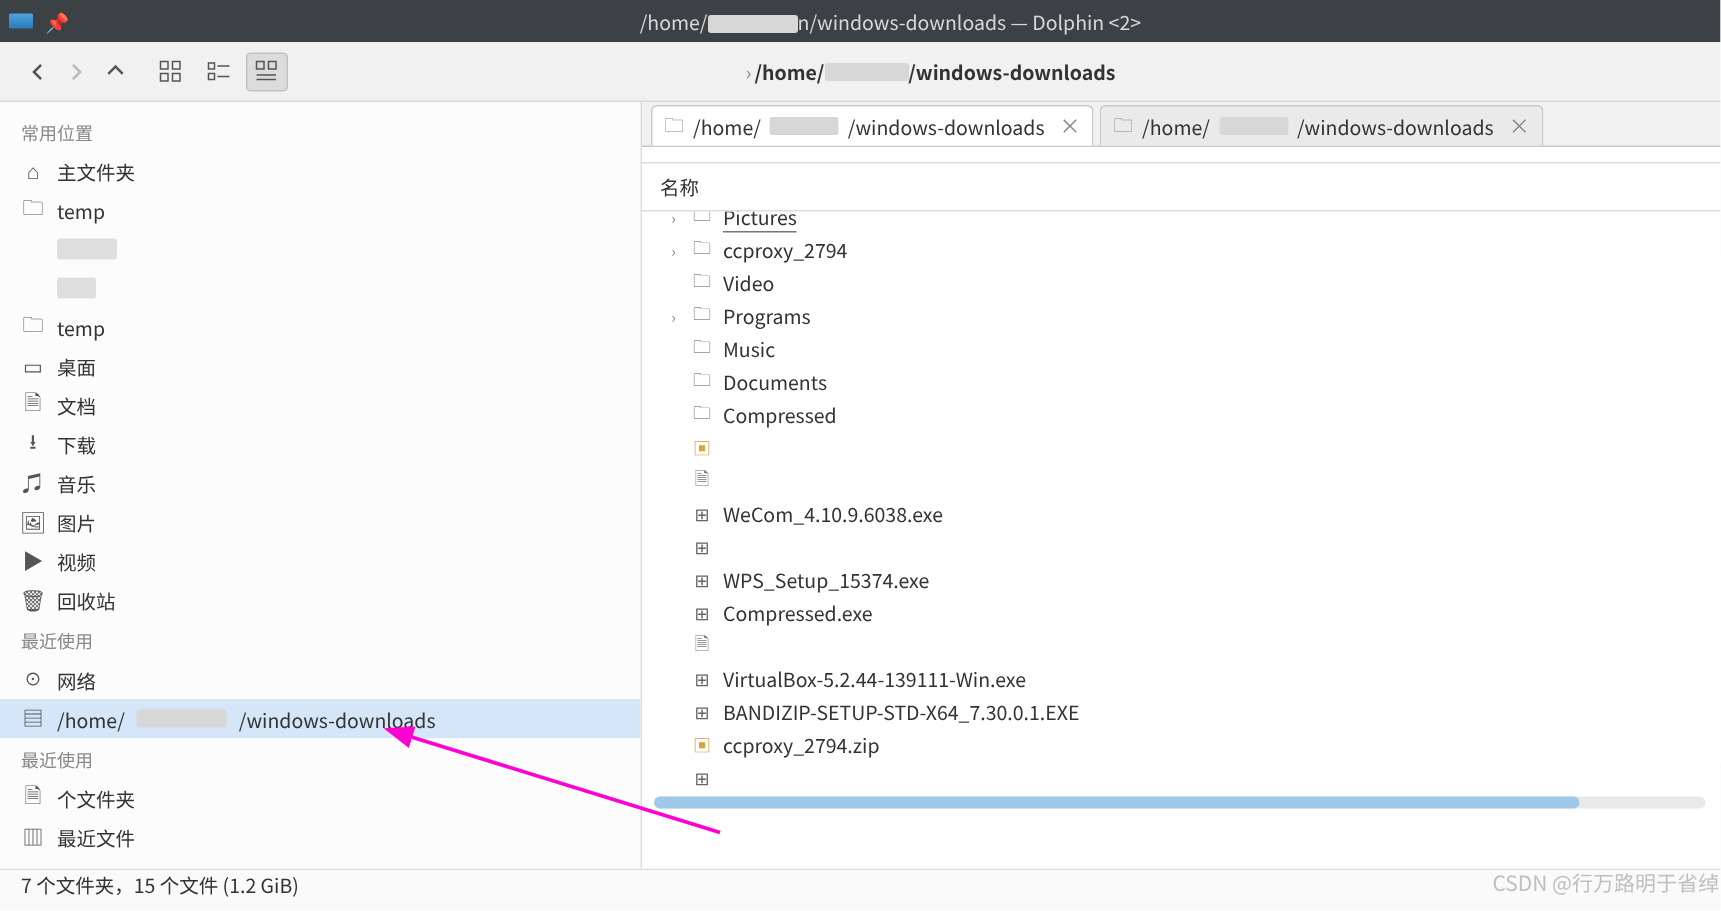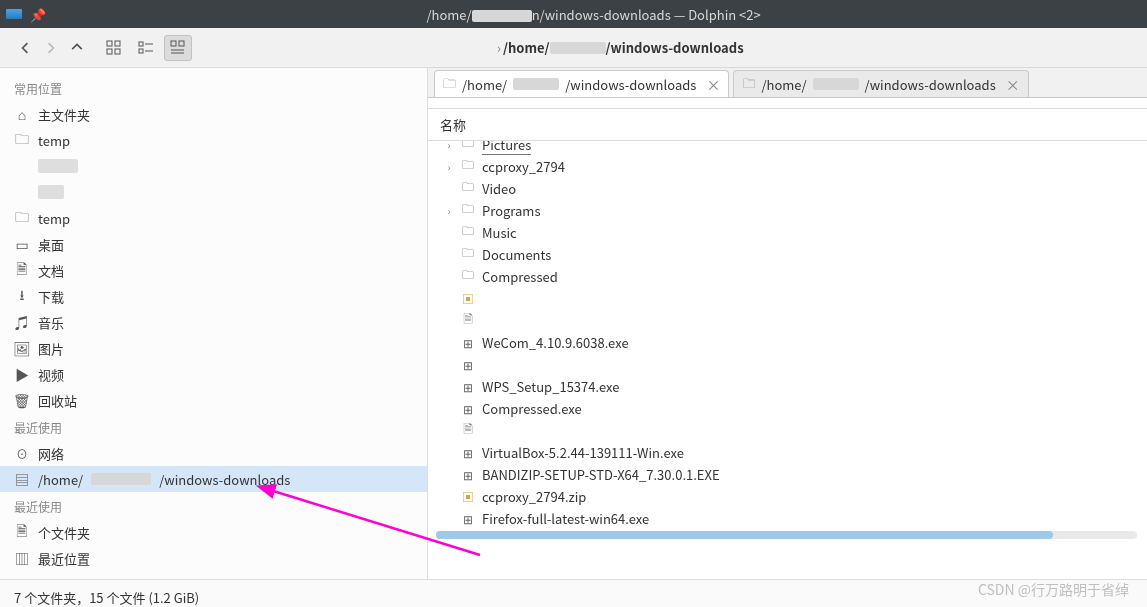--- a/index.html
+++ b/index.html
@@ -42,24 +42,24 @@
 .expander { width:10px; color:#888; text-align:center; margin-left:-18px; margin-right:6px; font-size:10px; }
 .f-icon { width:16px; margin-right:6px; display:inline-flex; align-items:center; justify-content:center; font-size:12px; }
 .f-icon.folder { color:#555; }
 .f-icon.zip { color:#d9a23a; }
 .f-icon.file { color:#777; }
 .f-icon.exe { color:#666; }
 .u { border-bottom:1px solid #777; }
 .hscroll { height:8px; background:#e9e9e9; margin:0 10px 4px 8px; border-radius:4px; position:relative;}
 .hscroll::before{ content:""; position:absolute; left:0; top:0; height:100%; width:88%; background:#9fc9e8; border-radius:4px;}
 
-.status { height:28px; border-top:1px solid #ddd; display:flex; align-items:flex-end; padding:0 14px; color:#333; font-size:12px; background:#fafafa; }
+.status { height:28px; border-top:1px solid #ddd; display:flex; align-items:flex-start; padding:0 14px; color:#333; font-size:12px; background:#fafafa; }
 
 .arrow { position:absolute; left:160px; top:440px; width:330px; height:120px; pointer-events:none; }
-.watermark { position:absolute; right:18px; bottom:8px; color:rgba(120,120,120,.45); font-size:14px; pointer-events:none; }
+.watermark { position:absolute; right:1px; bottom:8px; color:rgba(120,120,120,.45); font-size:14px; pointer-events:none; }
 
 svg { display:block; }
 </style>
 </head>
 <body>
 
 <div class="titlebar">
   <div class="tb-left">
     <span class="app-icon"></span>
     <span class="pin-icon">📌</span>
@@ -187,21 +187,21 @@
         <span>/windows-downloads</span>
       </div>
 
     <div class="sb-group">最近使用</div>
     <div class="sb-item">
         <span class="sb-icon">🗎</span>
         <span>个文件夹</span>
       </div>
     <div class="sb-item">
         <span class="sb-icon">▥</span>
-        <span>最近位置</span>
+        <span>最近文件</span>
       </div>
   </div>
 
   <div class="main">
     <div class="tabs">
       <div class="tab">
         <span class="folder-icon">🗀</span>
         <span>/home/</span>
           <span class="redact" style="width:46px"></span>
           <span>/windows-downloads</span>
@@ -296,21 +296,20 @@
             <span>BANDIZIP-SETUP-STD-X64_7.30.0.1.EXE</span>
           </div>
           <div class="file-row">
             <span class="expander"></span>
             <span class="f-icon zip">▣</span>
             <span>ccproxy_2794.zip</span>
           </div>
           <div class="file-row">
             <span class="expander"></span>
             <span class="f-icon exe">⊞</span>
-            <span>Firefox-full-latest-win64.exe</span>
           </div>
         </div>
       <div class="hscroll"></div>
     </div>
   </div>
 </div>
 
 <div class="status">
   <span>7 个文件夹，15 个文件 (1.2 GiB)</span>
 </div>

